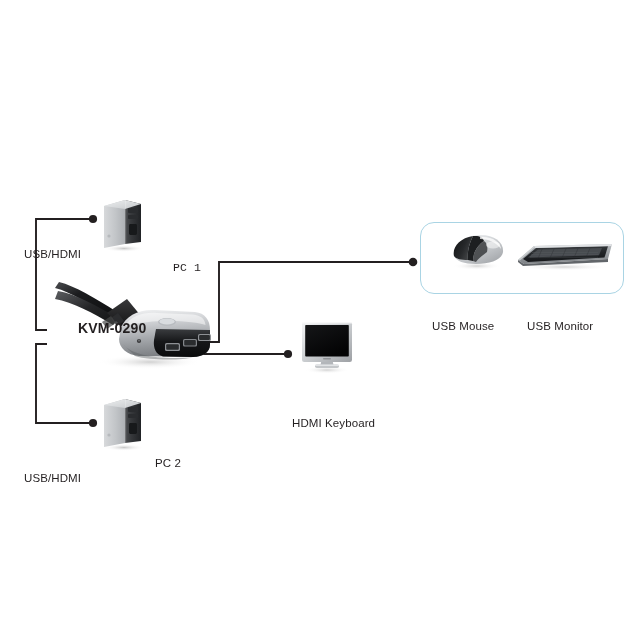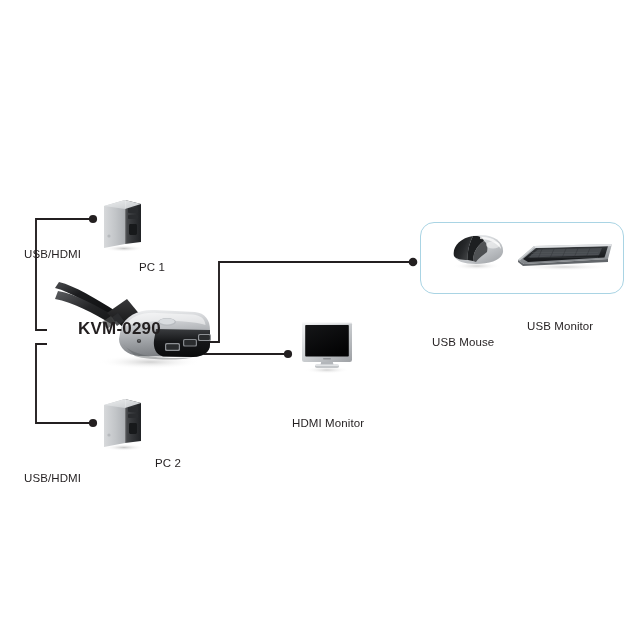--- a/index.html
+++ b/index.html
@@ -30,30 +30,30 @@
     position: absolute;
     color: #231f20;
     font-size: 11.5px;
     line-height: 13px;
     white-space: nowrap;
     letter-spacing: 0.1px;
     margin-top: 45px;
   }
   .lbl.bold {
     font-weight: bold;
-    font-size: 17px;
+    font-size: 14px;
     letter-spacing: 0.2px;
   }
   .lbl-usb1 { left: 24px;  top: 203px; }
   .lbl-usb2 { left: 24px;  top: 427px; }
-  .lbl-pc1  { left: 139px; top: 216px; }
+  .lbl-pc1  { left: 173px; top: 216px; font-family: Liberation Mono, monospace; }
   .lbl-pc2  { left: 155px; top: 412px; }
   .lbl-kvm  { left: 78px;  top: 277px; }
   .lbl-mon  { left: 292px; top: 372px; }
-  .lbl-mouse{ left: 432px; top: 291px; }
+  .lbl-mouse{ left: 432px; top: 275px; }
   .lbl-kb   { left: 527px; top: 275px; }
 
   .dev { position: absolute; }
   .pc1  { left: 100px; top: 196px; width: 48px;  height: 56px; }
   .pc2  { left: 100px; top: 395px; width: 48px;  height: 56px; }
   .kvm  { left: 55px;  top: 282px; width: 160px; height: 90px; }
   .mon  { left: 296px; top: 320px; width: 62px;  height: 54px; }
   .mouse{ left: 446px; top: 228px; width: 62px;  height: 44px; }
   .kbd  { left: 512px; top: 240px; width: 104px; height: 32px; }
   .dev svg { display: block; width: 100%; height: 100%; }
@@ -249,21 +249,21 @@
       <path d="M 26 38 L 36 38 L 37.5 45 L 24.5 45 Z" fill="#b3b6ba"></path>
       <rect x="19" y="44.5" width="24" height="3.6" rx="1.8" fill="#c4c7ca"></rect>
       <rect x="19" y="44.5" width="24" height="1.6" rx="0.8" fill="#e2e4e6"></rect>
 
       <rect x="6" y="2" width="50" height="40" rx="2.2" fill="url(#monBez)"></rect>
       <rect x="9.2" y="5" width="43.6" height="31.5" rx="0.8" fill="url(#monScr)"></rect>
       <rect x="6" y="2" width="50" height="1.6" rx="0.8" fill="#fbfbfc" opacity="0.85"></rect>
       <rect x="27" y="38" width="8" height="1.6" rx="0.8" fill="#8d9094"></rect>
     </svg>
   </div>
-  <div class="lbl lbl-mon">HDMI Monitor</div>
+  <div class="lbl lbl-mon">HDMI Keyboard</div>
 
   <div class="dev mouse">
     <svg viewBox="0 0 62 44" xmlns="http://www.w3.org/2000/svg">
       <defs>
         <linearGradient id="msTop" x1="0.1" y1="0" x2="0.9" y2="1">
           <stop offset="0%" stop-color="#fbfbfc"></stop>
           <stop offset="40%" stop-color="#d3d6d9"></stop>
           <stop offset="100%" stop-color="#9fa2a6"></stop>
         </linearGradient>
         <linearGradient id="msDark" x1="0" y1="0" x2="1" y2="0.6">

